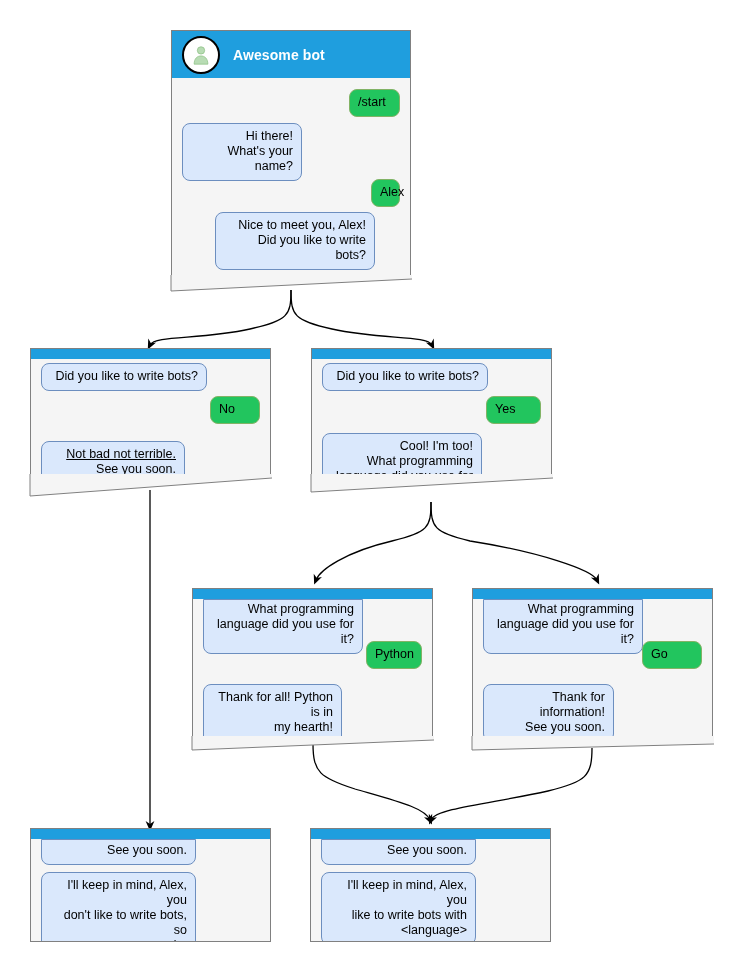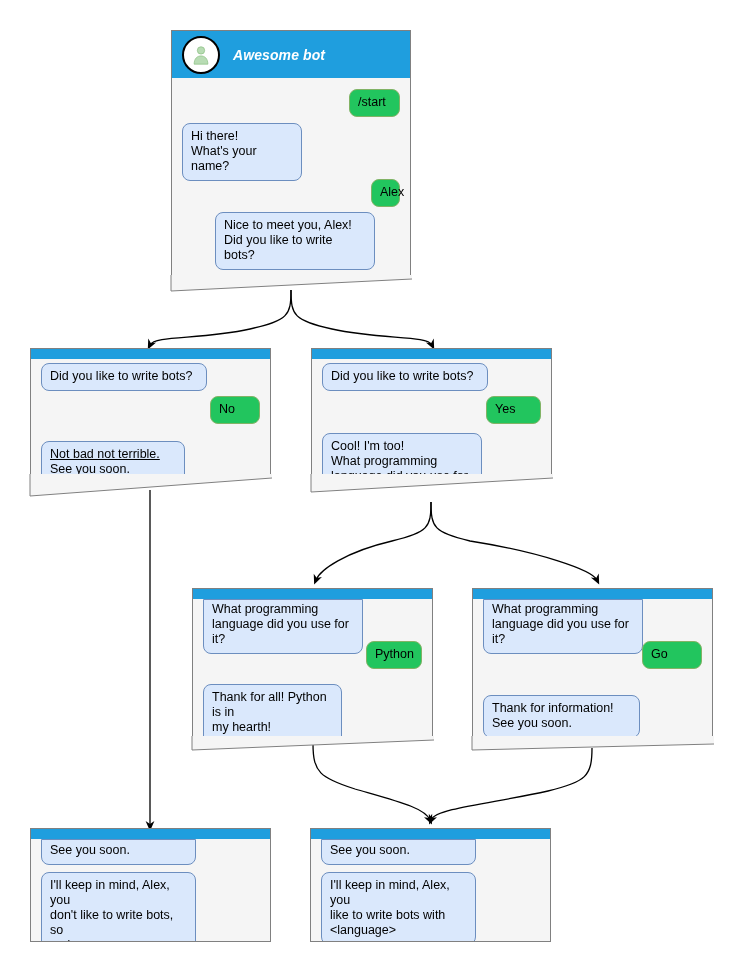--- a/index.html
+++ b/index.html
@@ -38,21 +38,20 @@
     border: 1px solid #808080;
     overflow: hidden;
   }
   .card-header {
     position: absolute;
     left: 0;
     top: 0;
     height: 10px;
     background: #1f9ede;
     box-sizing: border-box;
-    font-style: italic;
   }
   .card.root .card-header {
     height: 47px;
     width: 100%;
     display: flex;
     align-items: center;
     padding-left: 10px;
   }
   .avatar {
     width: 38px;
@@ -90,20 +89,21 @@
     font-size: 12.5px;
     line-height: 15px;
     padding: 5px 8px 6px 8px;
     white-space: pre-line;
     color: #000000;
   }
   .bubble.bot {
     background: #dae8fc;
     border: 1px solid #6c8ebf;
     left: 10px;
+    text-align: right;
   }
   .bubble.user {
     background: #22c55e;
     border: 1px solid #82b366;
     right: 10px;
     text-align: left;
   }
   .bubble.clip-top {
     border-top-left-radius: 0;
     border-top-right-radius: 0;
@@ -205,21 +205,21 @@
     <polygon points="1,4 243,4 243,8 1,18" fill="#f5f5f5" stroke="none"></polygon>
     <path d="M1,4 L1,18 L243,8" fill="none" stroke="#808080" stroke-width="1"></path>
   </svg>
 
   <div class="card" style="left:472px; top:588px; width:241px; height:148px; border-bottom:none;">
     <div class="card-header" style="width:241px;"></div>
     <div class="card-body">
       <div class="bubble bot clip-top" style="top:0px; width:160px; padding-top:2px;">What programming
 language did you use for it?</div>
       <div class="bubble user" style="top:42px; width:60px;">Go</div>
-      <div class="bubble bot" style="top:96px; width:157px;">Thank for information!
+      <div class="bubble bot" style="top:85px; width:131px;">Thank for information!
 See you soon.</div>
     </div>
   </div>
   <svg style="position:absolute; left:471px; top:732px; width:244px; height:26px;" viewBox="0 0 244 26" xmlns="http://www.w3.org/2000/svg">
     <polygon points="1,4 243,4 243,12 1,18" fill="#f5f5f5" stroke="none"></polygon>
     <path d="M1,4 L1,18 L243,12" fill="none" stroke="#808080" stroke-width="1"></path>
   </svg>
 
   <div class="card" style="left:30px; top:828px; width:241px; height:114px;">
     <div class="card-header" style="width:241px;"></div>

